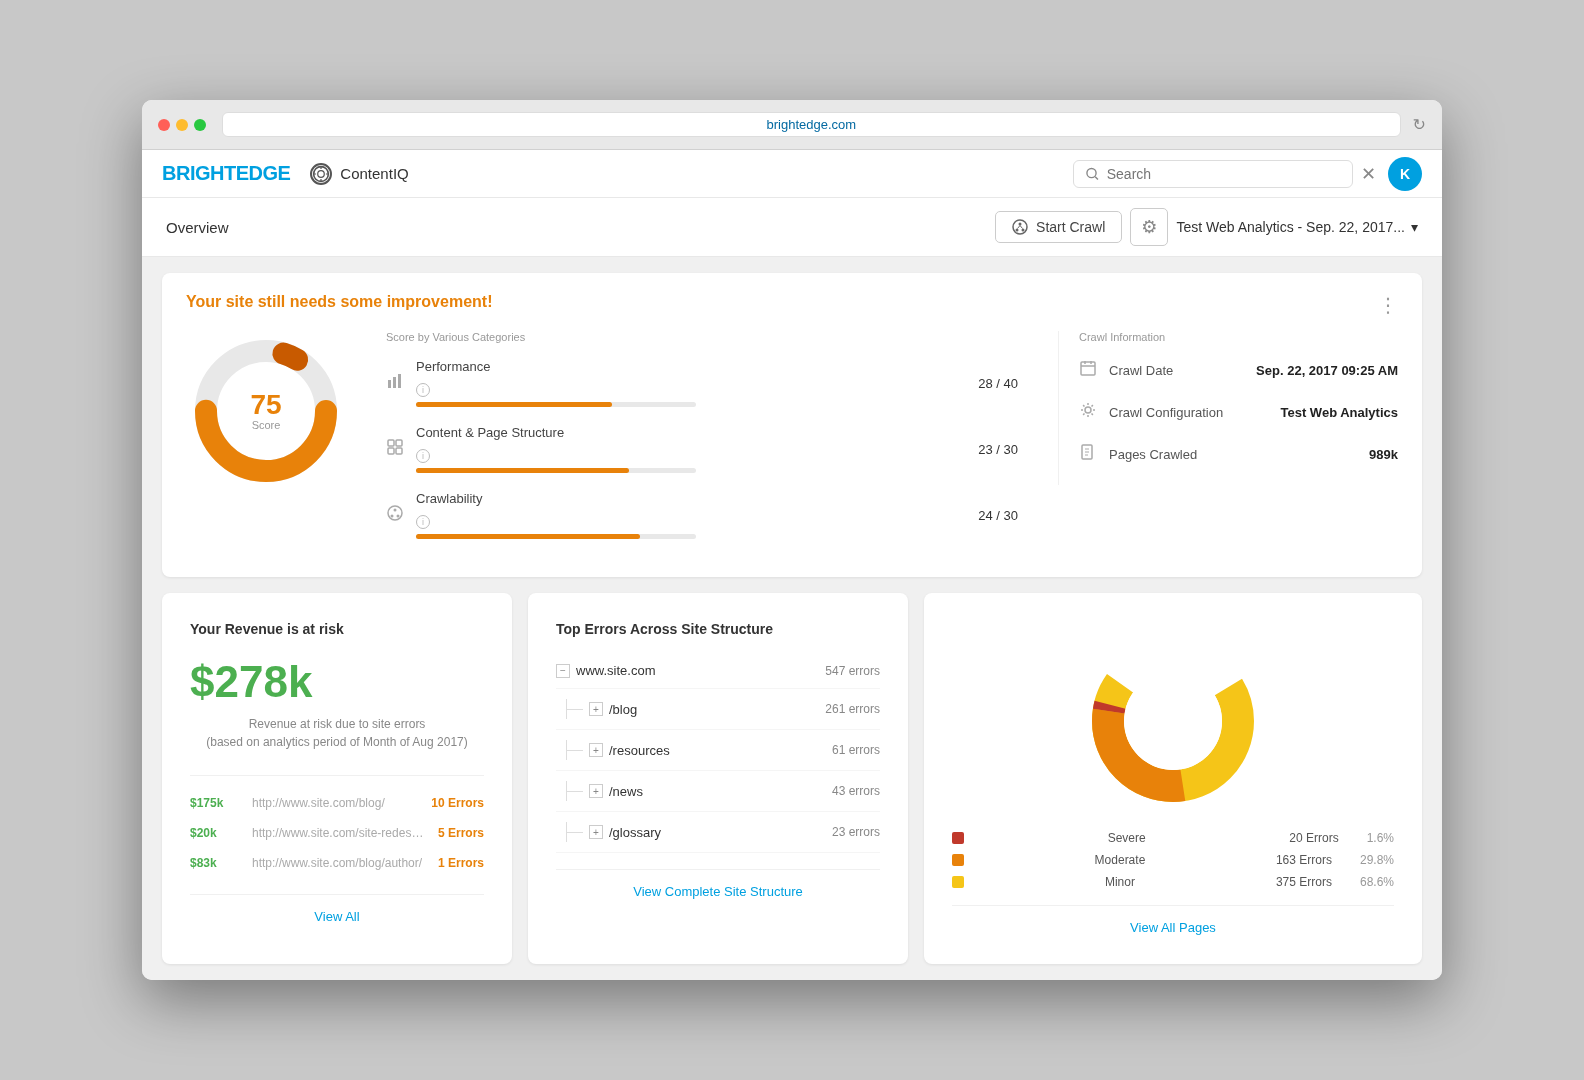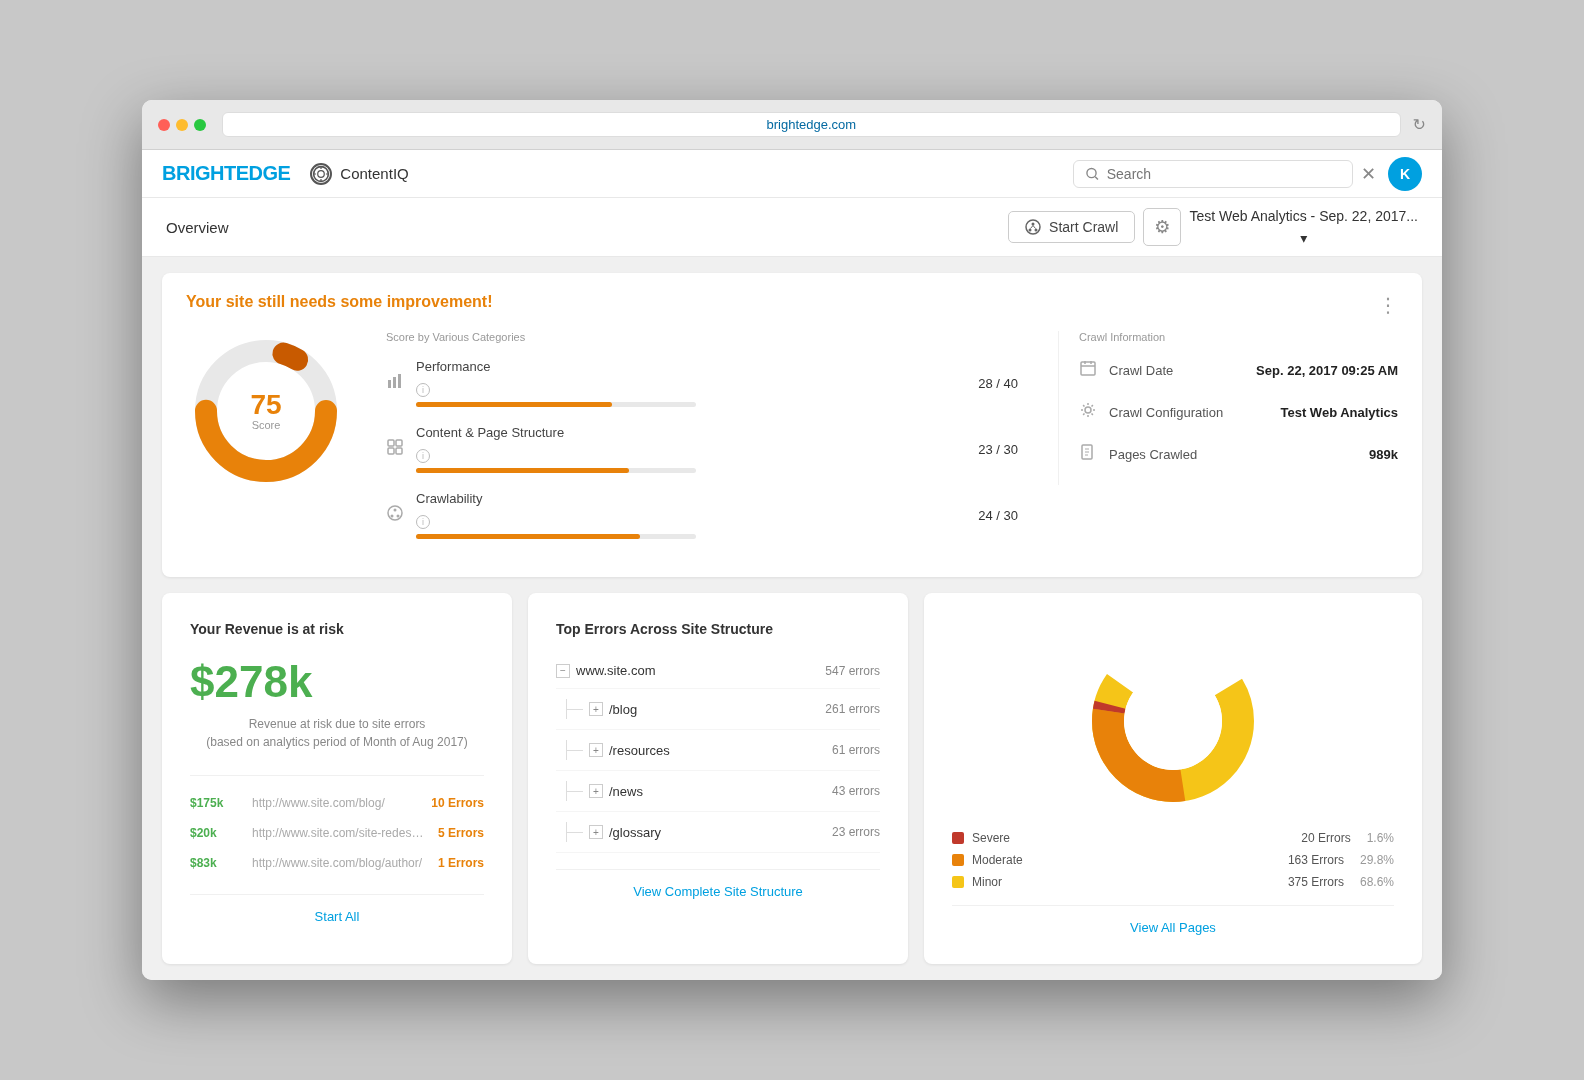--- a/index.html
+++ b/index.html
@@ -118,21 +118,21 @@
       padding: 7px 16px; font-size: 14px; color: #444;
       background: white; cursor: pointer;
     }
     .gear-icon-btn {
       border: 1px solid #ccc; border-radius: 5px;
       padding: 7px 10px; background: white; cursor: pointer;
       font-size: 18px; color: #888; margin: 0 8px;
     }
     .crawl-selector {
       display: flex; align-items: center; gap: 6px;
-      font-size: 14px; color: #333; cursor: pointer; flex-direction: column;
+      font-size: 14px; color: #333; cursor: pointer;
     }
 
     
     .main-content {
       padding: 16px 20px;
       background: #f0f0f0;
     }
 
     
     .score-card {
@@ -400,22 +400,23 @@
       margin: 10px 0 20px;
     }
     .error-legend {
       display: flex;
       flex-direction: column;
       gap: 8px;
     }
     .legend-row {
       display: flex;
       align-items: center;
-      gap: 8px;
+      gap: 20px;
       font-size: 12px;
+      text-align: center;
     }
     .legend-dot {
       width: 12px; height: 12px;
       border-radius: 2px;
       flex-shrink: 0;
     }
     .legend-label {
       flex: 1;
       color: #555;
     }
@@ -640,21 +641,21 @@
             <span class="rev-url">http://www.site.com/site-redesign</span>
             <span class="rev-errors">5 Errors</span>
           </div>
           <div class="revenue-row">
             <span class="rev-amount">$83k</span>
             <span class="rev-url">http://www.site.com/blog/author/</span>
             <span class="rev-errors">1 Errors</span>
           </div>
         </div>
         <div class="card-footer">
-          <a class="view-all-link">Start All</a>
+          <a class="view-all-link">View All</a>
         </div>
       </div>
 
       <div class="card structure-card">
         <div class="card-title">Top Errors Across Site Structure</div>
         <div class="site-tree">
 
           <div class="site-node" style="align-items:center;">
             <div class="collapse-icon">−</div>
             <span class="site-node-name">www.site.com</span>

